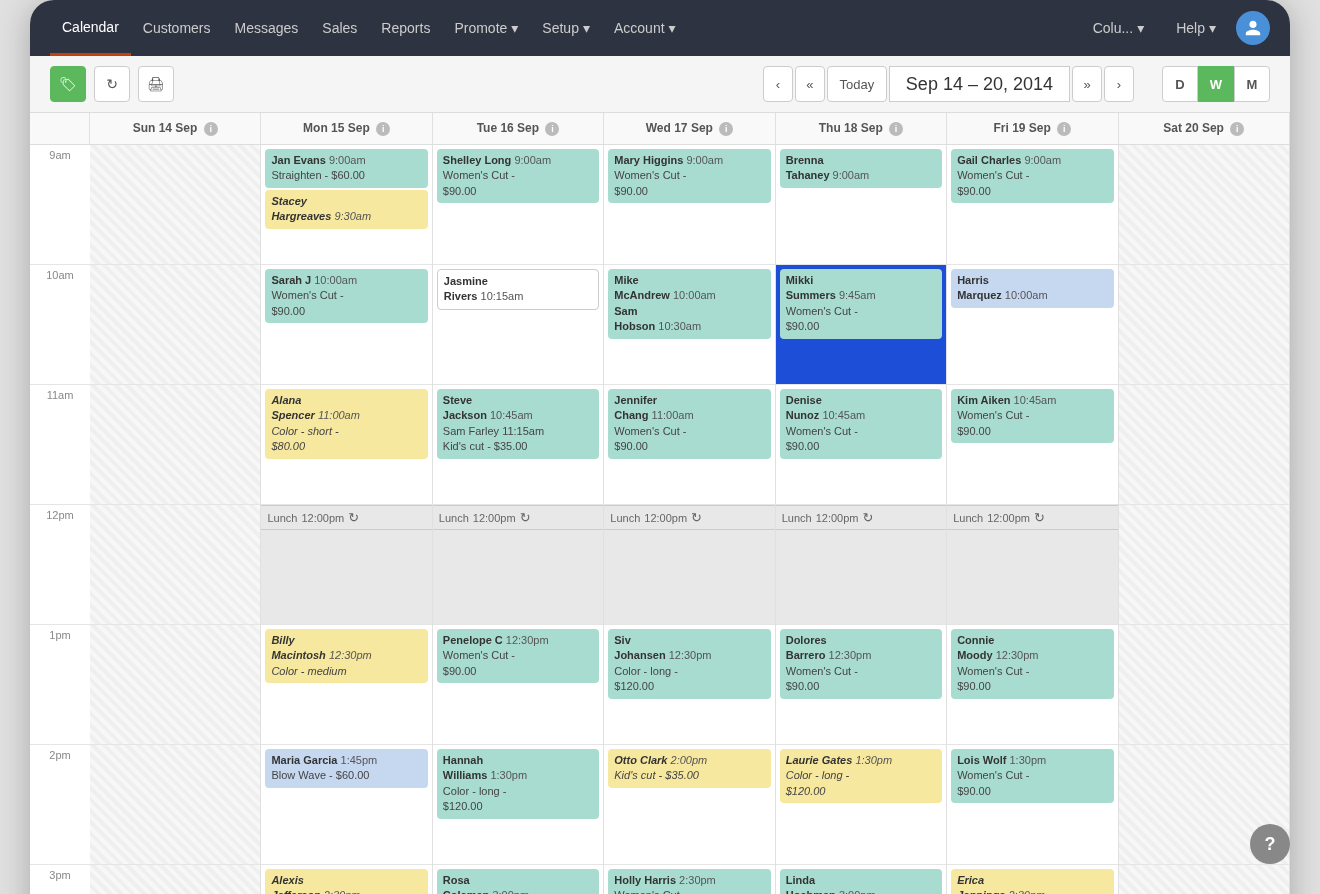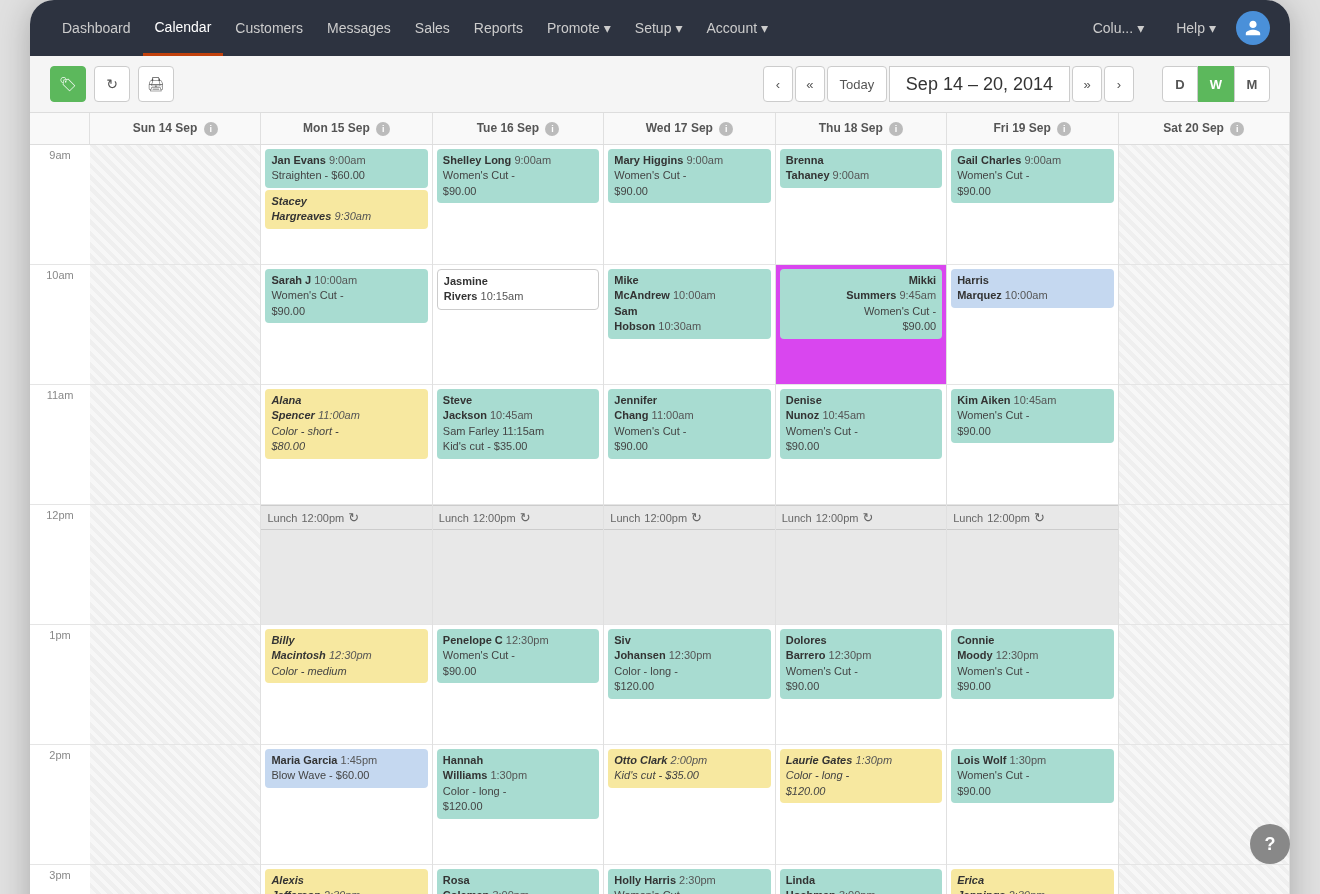--- a/index.html
+++ b/index.html
@@ -256,21 +256,20 @@
       cursor: pointer;
       z-index: 100;
     }
   </style>
 </head>
 <body>
 
 <div class="device-frame">
 
   <nav class="nav">
-    <span class="nav-item">Dashboard</span>
     <span class="nav-item active">Calendar</span>
     <span class="nav-item">Customers</span>
     <span class="nav-item">Messages</span>
     <span class="nav-item">Sales</span>
     <span class="nav-item">Reports</span>
     <span class="nav-item nav-dropdown">
       <span>Promote</span>
       <span>▾</span>
     </span>
     <span class="nav-item nav-dropdown">
@@ -550,21 +549,21 @@
         </div>
 
         <div class="day-col">
           <div class="day-slot" style="background:#fff; padding:4px;">
             <div class="appt teal">
               <span class="appt-name">Brenna</span><br>
               <span class="appt-name">Tahaney</span>
               <span class="appt-time"> 9:00am</span>
             </div>
           </div>
-          <div class="day-slot" style="background:#d946ef; padding:4px;text-align:right;">
+          <div class="day-slot" style="background:#1d4ed8; padding:4px;">
             <div class="appt teal">
               <span class="appt-name">Mikki</span><br>
               <span class="appt-name">Summers</span>
               <span class="appt-time"> 9:45am</span><br>
               <span class="appt-service">Women's Cut -<br>$90.00</span>
             </div>
           </div>
           <div class="day-slot" style="background:#fff; padding:4px;">
             <div class="appt teal">
               <span class="appt-name">Denise</span><br>

